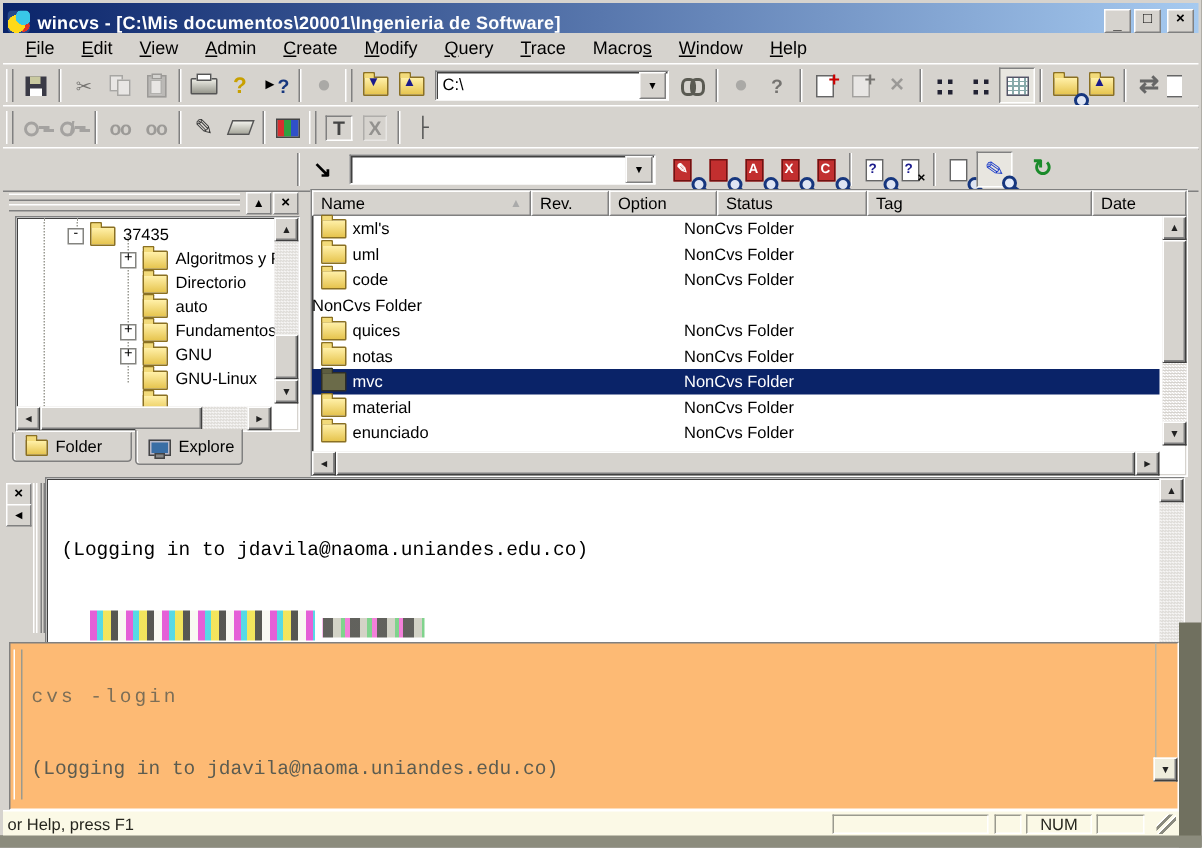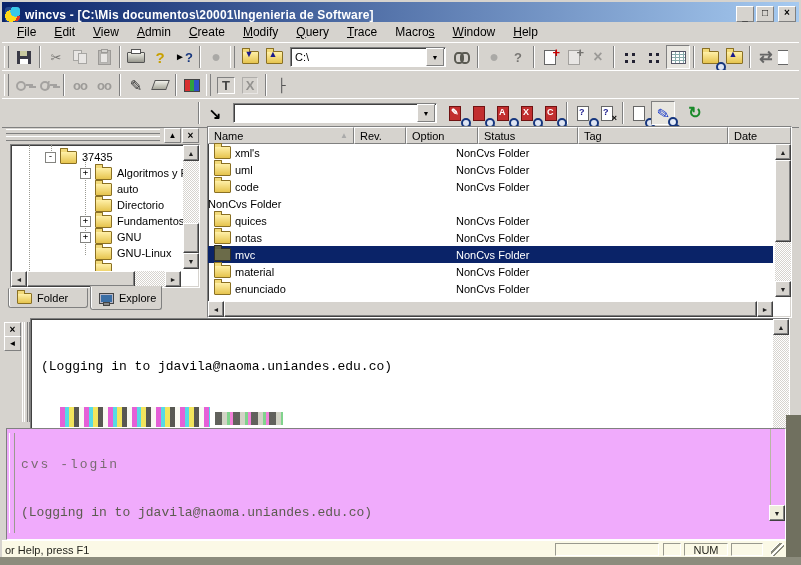--- a/index.html
+++ b/index.html
@@ -110,21 +110,21 @@
   .lrow.sel .fold::before{background:#5d5d40;border-color:#2e2e26}
   
   .sbtn{background:#d6d3ce;border-top:1px solid #fff;border-left:1px solid #fff;border-right:1px solid #404040;
         border-bottom:1px solid #404040;box-shadow:inset -1px -1px 0 #808080;display:flex;align-items:center;
         justify-content:center;font-size:7px;line-height:1;box-sizing:border-box;flex:none;color:#222}
   .track{background:repeating-conic-gradient(#fff 0 25%,#d6d3ce 0 50%) 0 0/2px 2px}
   .thumb{background:#d6d3ce;border-top:1px solid #fff;border-left:1px solid #fff;border-right:1px solid #404040;
          border-bottom:1px solid #404040;box-shadow:inset -1px -1px 0 #808080;box-sizing:border-box}
   
   .mono{font-family:"Liberation Mono","DejaVu Sans Mono",monospace;font-size:13px;line-height:16px;white-space:pre}
-  #consoleB{background:#f0abfc}
+  #consoleB{background:#fdba74}
   #consoleB .mono{color:#5c5c50}
   .glitch1{background:repeating-linear-gradient(90deg,#e044d0 0 5px,#39d3e0 5px 9px,#f0e040 9px 14px,#3a3a34 14px 19px,#f8f8f0 19px 24px)}
   .glitch2{background:repeating-linear-gradient(90deg,#3a3a34 0 7px,#c8c8b8 7px 12px,#60c870 12px 15px,#f060d0 15px 18px)}
   
   #statusbar{left:2px;top:540px;width:784px;height:17px;background:#fbf9e6;border-top:1px solid #fff;
              display:flex;align-items:center;font-size:11px;color:#26261e}
   .pane{height:13px;border:1px solid;border-color:#9a9a8e #fff #fff #9a9a8e;box-sizing:border-box;
         display:flex;align-items:center;justify-content:center;flex:none}
   .grip{width:13px;height:13px;background:
      linear-gradient(135deg,transparent 0 5px,#fff 5px 6px,#8a8a7e 6px 8px,transparent 8px 9px,#fff 9px 10px,#8a8a7e 10px 12px,transparent 12px)}
@@ -397,26 +397,26 @@
           </div>
         <div class="trow">
             <span style="width:69px"></span>
             <span class="pm">+</span>
             <span class="fold" style="margin-left:4px"></span>
             <span class="tlabel">Algoritmos y F</span>
           </div>
         <div class="trow">
             <span style="width:84px"></span>
             <span class="fold"></span>
+            <span class="tlabel">Directorio</span>
+          </div>
+        <div class="trow">
+            <span style="width:84px"></span>
+            <span class="fold"></span>
             <span class="tlabel">auto</span>
-          </div>
-        <div class="trow">
-            <span style="width:84px"></span>
-            <span class="fold"></span>
-            <span class="tlabel">Directorio</span>
           </div>
         <div class="trow">
             <span style="width:69px"></span>
             <span class="pm">+</span>
             <span class="fold" style="margin-left:4px"></span>
             <span class="tlabel">Fundamentos</span>
           </div>
         <div class="trow">
             <span style="width:69px"></span>
             <span class="pm">+</span>

